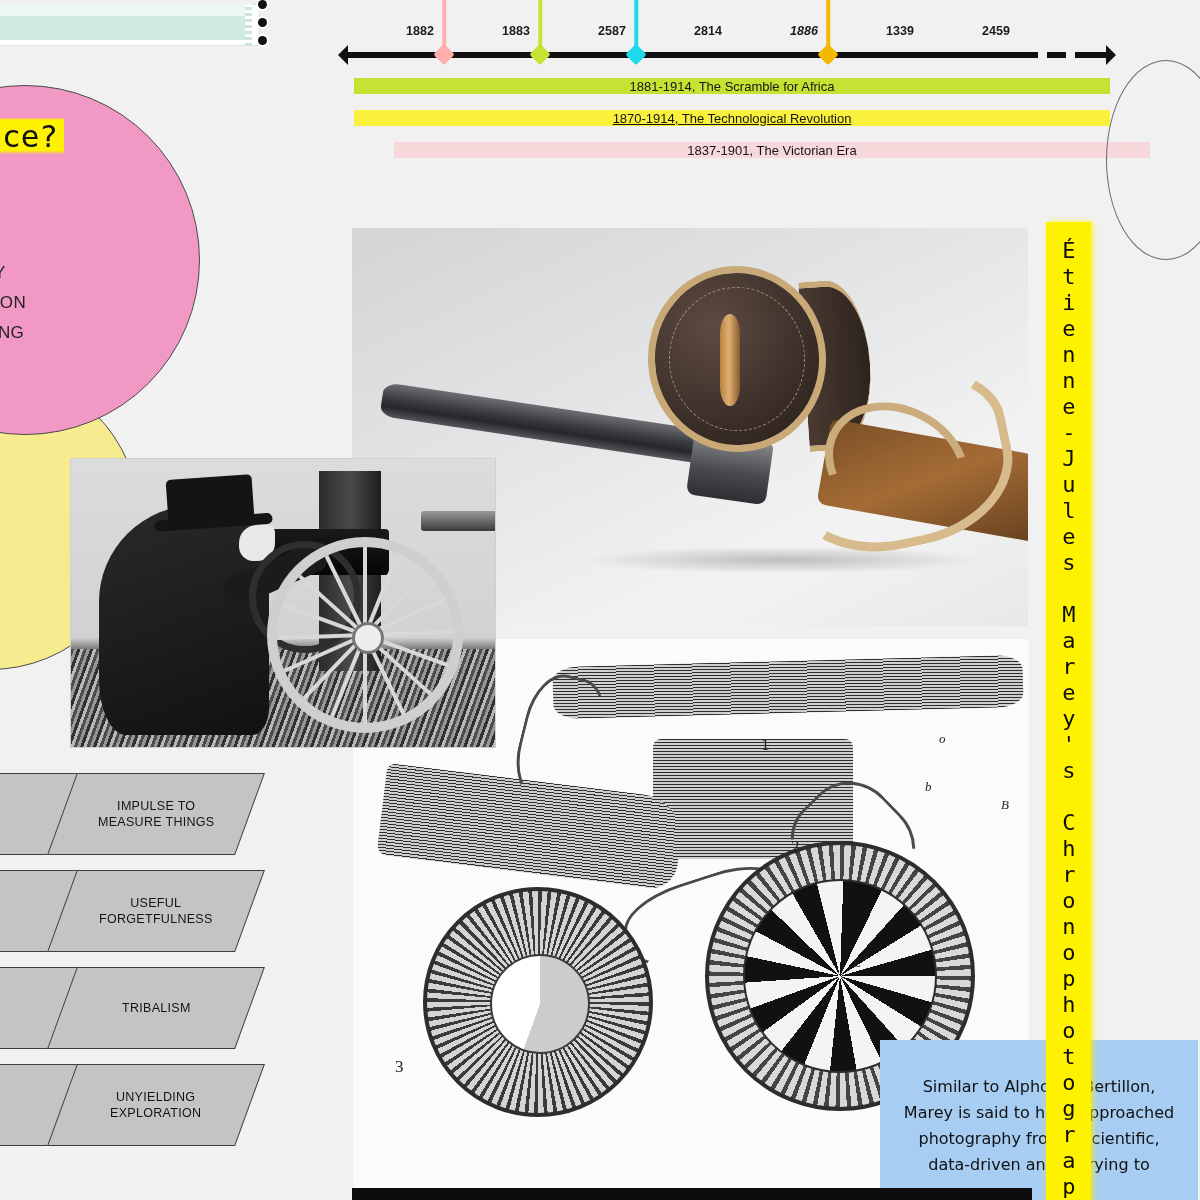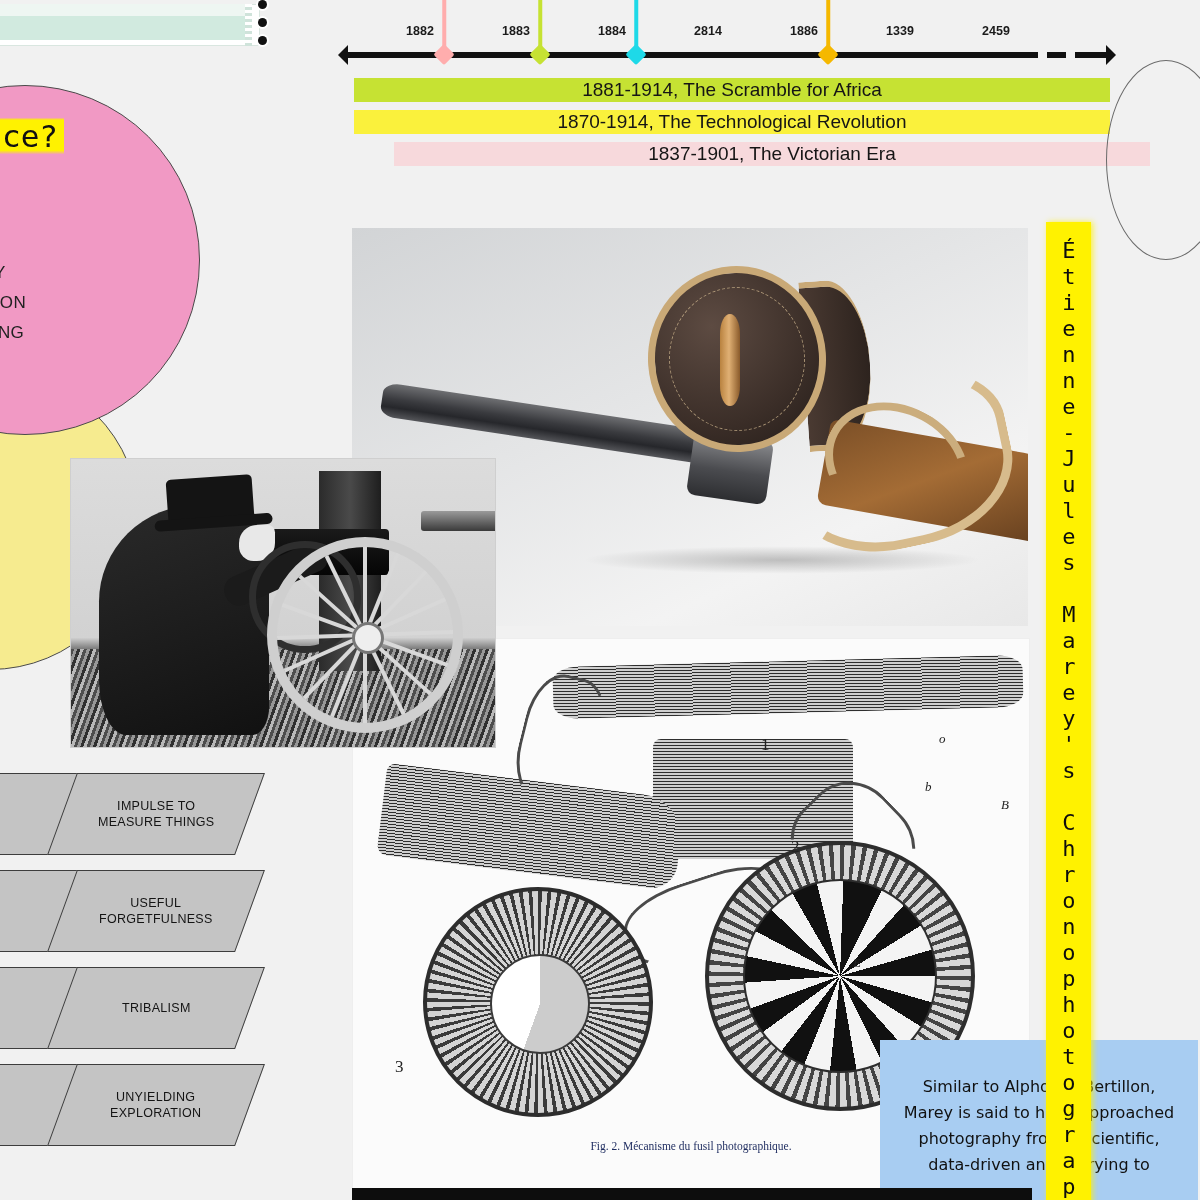--- a/index.html
+++ b/index.html
@@ -70,26 +70,26 @@
   .tl-gap2 { position:absolute; left: 718px; top: 63px; width: 9px; height: 12px; background:#f1f1f1; }
   .tl-arrow {
     position: absolute; left: 758px; top: 59px; width: 0; height: 0;
     border: 10px solid transparent; border-left-color: #111; border-right: 0;
   }
   .tl-tick { position: absolute; top: 38px; font-size: 12.5px; font-weight: bold; color: #1b1b1b; transform: translateX(-50%); }
   .tl-stem { position: absolute; top: -20px; width: 3.5px; height: 89px; transform: translateX(-50%); }
   .tl-dia  { position: absolute; top: 61px; width: 15px; height: 15px; transform: translateX(-50%) rotate(45deg); border-radius: 2px; }
 
   .tl-bar {
-    position: absolute; left: 6px; width: 756px; height: 24px;
+    position: absolute; left: 6px; width: 756px; height: 16px;
     display: flex; align-items: center; justify-content: center;
-    font-size: 19px; color: #151515;
+    font-size: 13px; color: #151515;
   }
   .tl-bar.b1 { top: 92px; }
-  .tl-bar.b2 { top: 124px; }
+  .tl-bar.b2 { top: 124px; text-decoration: underline; }
   .tl-bar.b3 { top: 156px; }
 
   
   .photo-gun {
     position: absolute; left: 352px; top: 228px; width: 676px; height: 398px;
     background: linear-gradient(155deg,#d2d4d6 0%, #e4e5e6 42%, #f3f3f3 75%, #e8e8e8 100%);
     overflow: hidden; z-index: 4;
   }
   .gun-barrel {
     position: absolute; left: 30px; top: 154px; width: 360px; height: 34px;
@@ -329,23 +329,23 @@
     <div class="tl-dia" style="left:96px;  background:#ffadad;"></div>
     <div class="tl-stem" style="left:192px; background:#c6e233;"></div>
     <div class="tl-dia" style="left:192px; background:#c6e233;"></div>
     <div class="tl-stem" style="left:288px; background:#1ed9e8;"></div>
     <div class="tl-dia" style="left:288px; background:#1ed9e8;"></div>
     <div class="tl-stem" style="left:480px; background:#f5b800;"></div>
     <div class="tl-dia" style="left:480px; background:#f5b800;"></div>
 
     <div class="tl-tick" style="left:72px;">1882</div>
     <div class="tl-tick" style="left:168px;">1883</div>
-    <div class="tl-tick" style="left:264px;">1884</div>
+    <div class="tl-tick" style="left:264px;">2587</div>
     <div class="tl-tick" style="left:360px;">2814</div>
-    <div class="tl-tick" style="left:456px;">1886</div>
+    <div class="tl-tick" style="left:456px;font-style:italic;">1886</div>
     <div class="tl-tick" style="left:552px;">1339</div>
     <div class="tl-tick" style="left:648px;">2459</div>
 
     <div class="tl-bar b1" style="background:#c6e233;">1881-1914, The Scramble for Africa</div>
     <div class="tl-bar b2" style="background:#faf13c;">1870-1914, The Technological Revolution</div>
     <div class="tl-bar b3" style="background:#f7d9dc;margin-left:40px;">1837-1901, The Victorian Era</div>
   </div>
 
   <div class="photo-gun">
     <div class="gun-shadow"></div>
@@ -395,21 +395,20 @@
     <div class="eng-disc2"></div>
 
     <div class="eng-num" style="left: 408px; top: 96px;">1</div>
     <div class="eng-num" style="left: 438px; top: 198px;">2</div>
     <div class="eng-num" style="left: 42px;  top: 418px;">3</div>
     <div class="eng-lbl" style="left: 586px; top: 92px;">o</div>
     <div class="eng-lbl" style="left: 572px; top: 140px;">b</div>
     <div class="eng-lbl" style="left: 648px; top: 158px;">B</div>
     <div class="eng-lbl" style="left: 500px; top: 316px;">E</div>
 
-    <div class="eng-caption">Fig. 2. Mécanisme du fusil photographique.</div>
   </div>
 
   <div class="vtitle">
     <span>Étienne-Jules Marey's Chronophotographic Gun</span>
   </div>
 
   <div class="blue-note">Similar to Alphonse Bertillon, Marey is said to have approached photography from a scientific, data-driven angle. Trying to</div>
 
   <div class="chev chev-b" style="top:773px;">
       <span></span>

